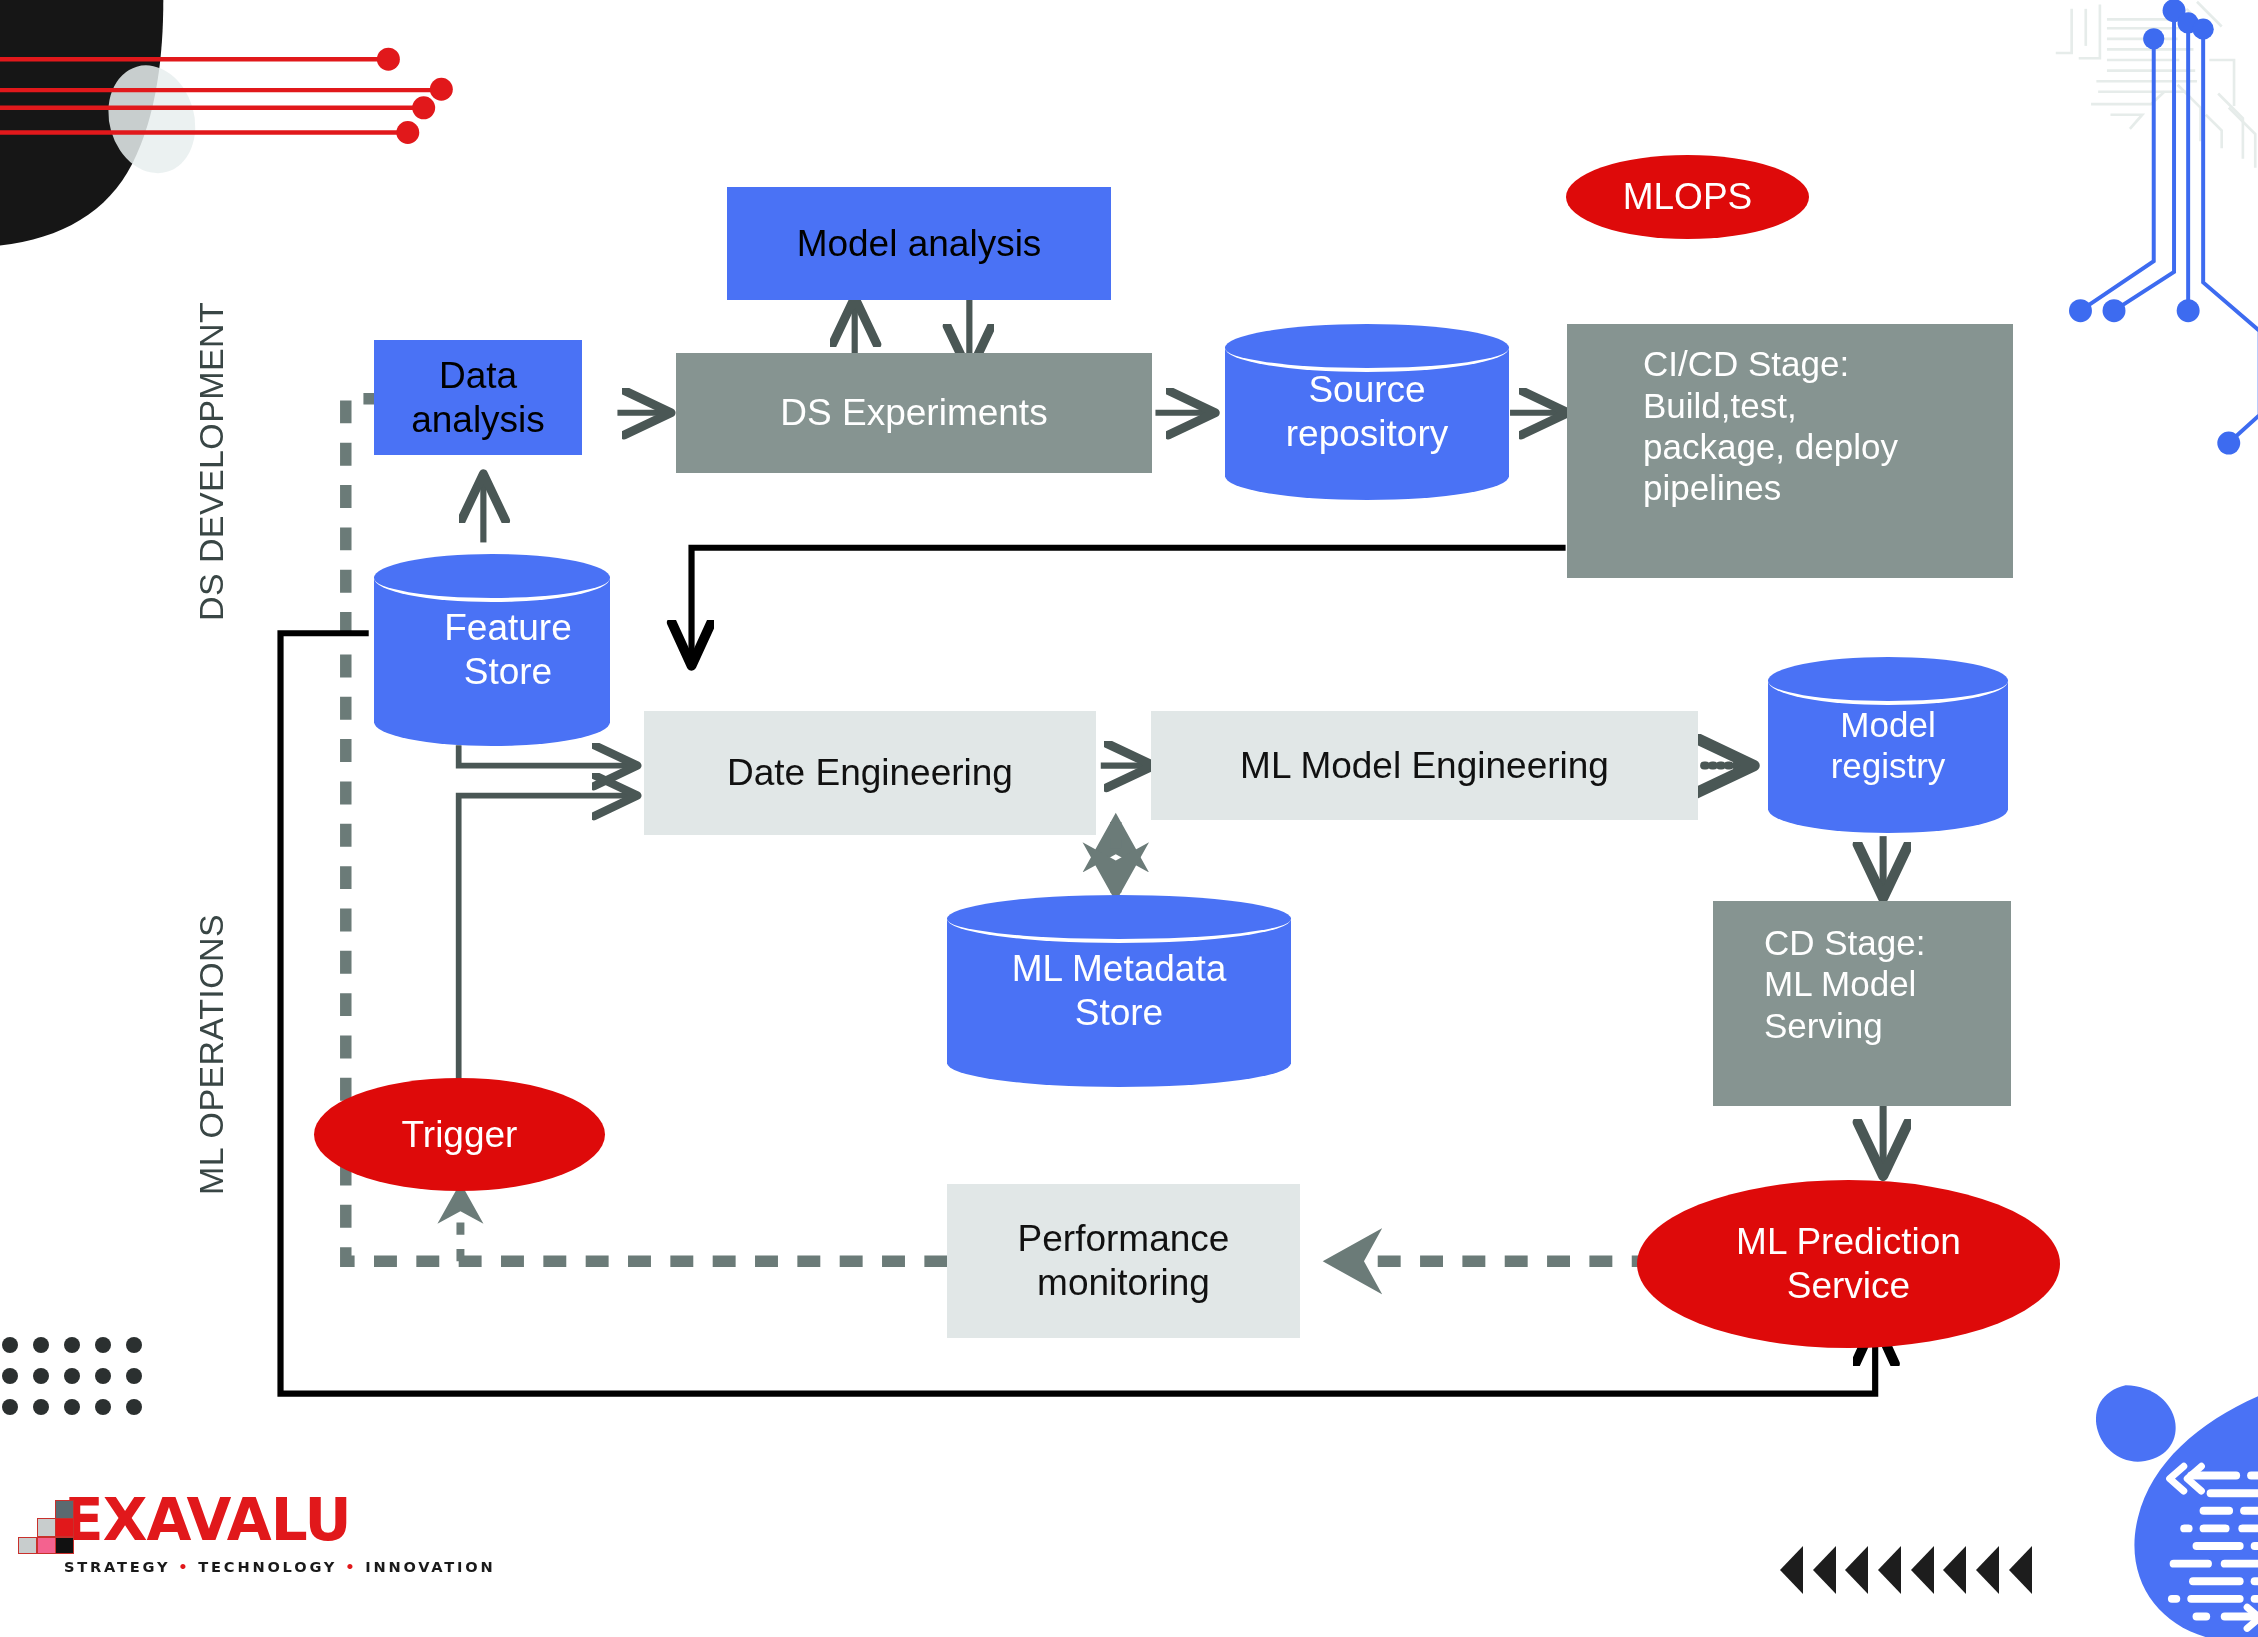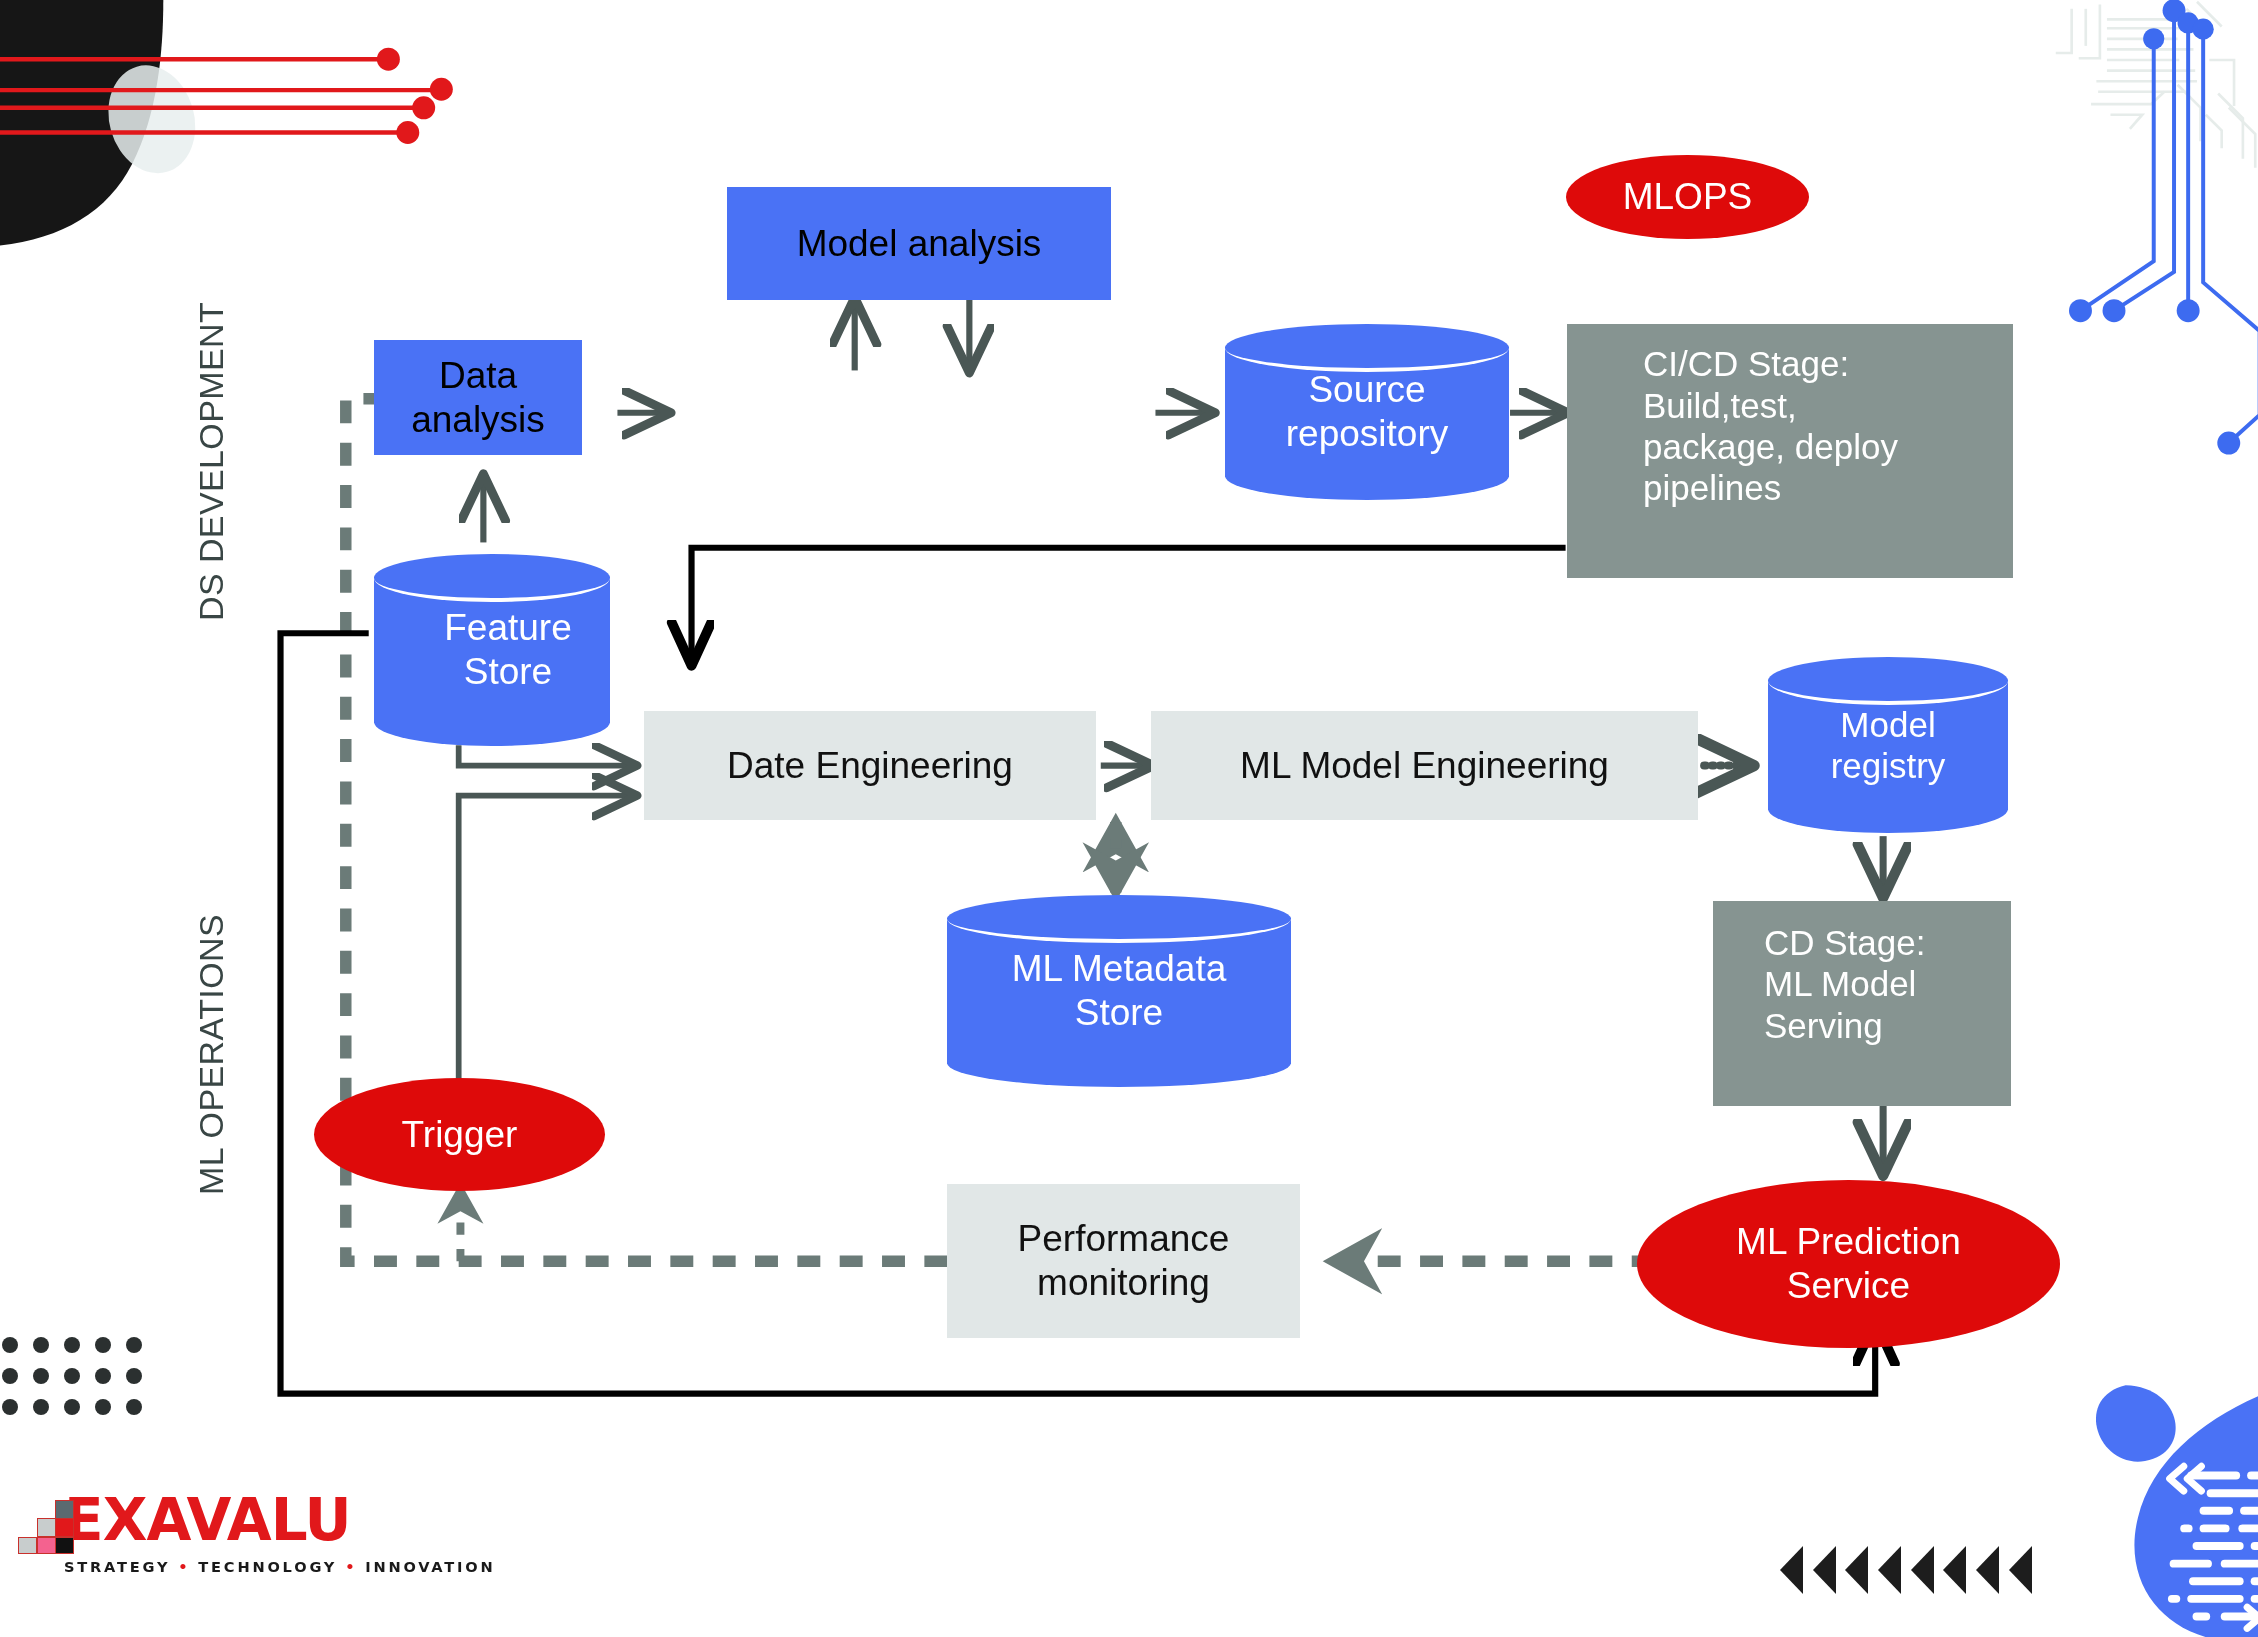--- a/index.html
+++ b/index.html
@@ -241,20 +241,23 @@
 
   <div class="node box-blue" style="left:727px;top:187px;width:384px;height:113px;font-size:37px;">
     <span class="lbl">Model analysis</span>
   </div>
 
   <div class="node box-blue" style="left:374px;top:340px;width:208px;height:115px;font-size:37px;">
     <span class="lbl" style="white-space:pre-line;">Data
 analysis</span>
   </div>
 
+  <div class="node box-slate" style="left:676px;top:353px;width:476px;height:120px;font-size:37px;">
+    <span class="lbl">DS Experiments</span>
+  </div>
 
   <div class="cyl" style="left:1225px;top:324px;width:284px;height:176px;">
     <div class="bot"></div>
     <div class="body"></div>
     <div class="top"></div>
     <div class="ctxt" style="font-size:37px;">
       <span class="lbl" style="white-space:pre-line;">Source
 repository</span>
     </div>
   </div>
@@ -270,21 +273,21 @@
   <div class="cyl" style="left:374px;top:554px;width:236px;height:192px;">
     <div class="bot"></div>
     <div class="body"></div>
     <div class="top"></div>
     <div class="ctxt" style="font-size:37px;padding-left:32px;">
       <span class="lbl" style="white-space:pre-line;">Feature
 Store</span>
     </div>
   </div>
 
-  <div class="node box-light" style="left:644px;top:711px;width:452px;height:109px;font-size:37px;">
+  <div class="node box-light" style="left:644px;top:711px;width:452px;height:124px;font-size:37px;">
     <span class="lbl">Date Engineering</span>
   </div>
 
   <div class="node box-light" style="left:1151px;top:711px;width:547px;height:109px;font-size:37px;">
     <span class="lbl">ML Model Engineering</span>
   </div>
 
   <div class="cyl" style="left:1768px;top:657px;width:240px;height:176px;">
     <div class="bot"></div>
     <div class="body"></div>

